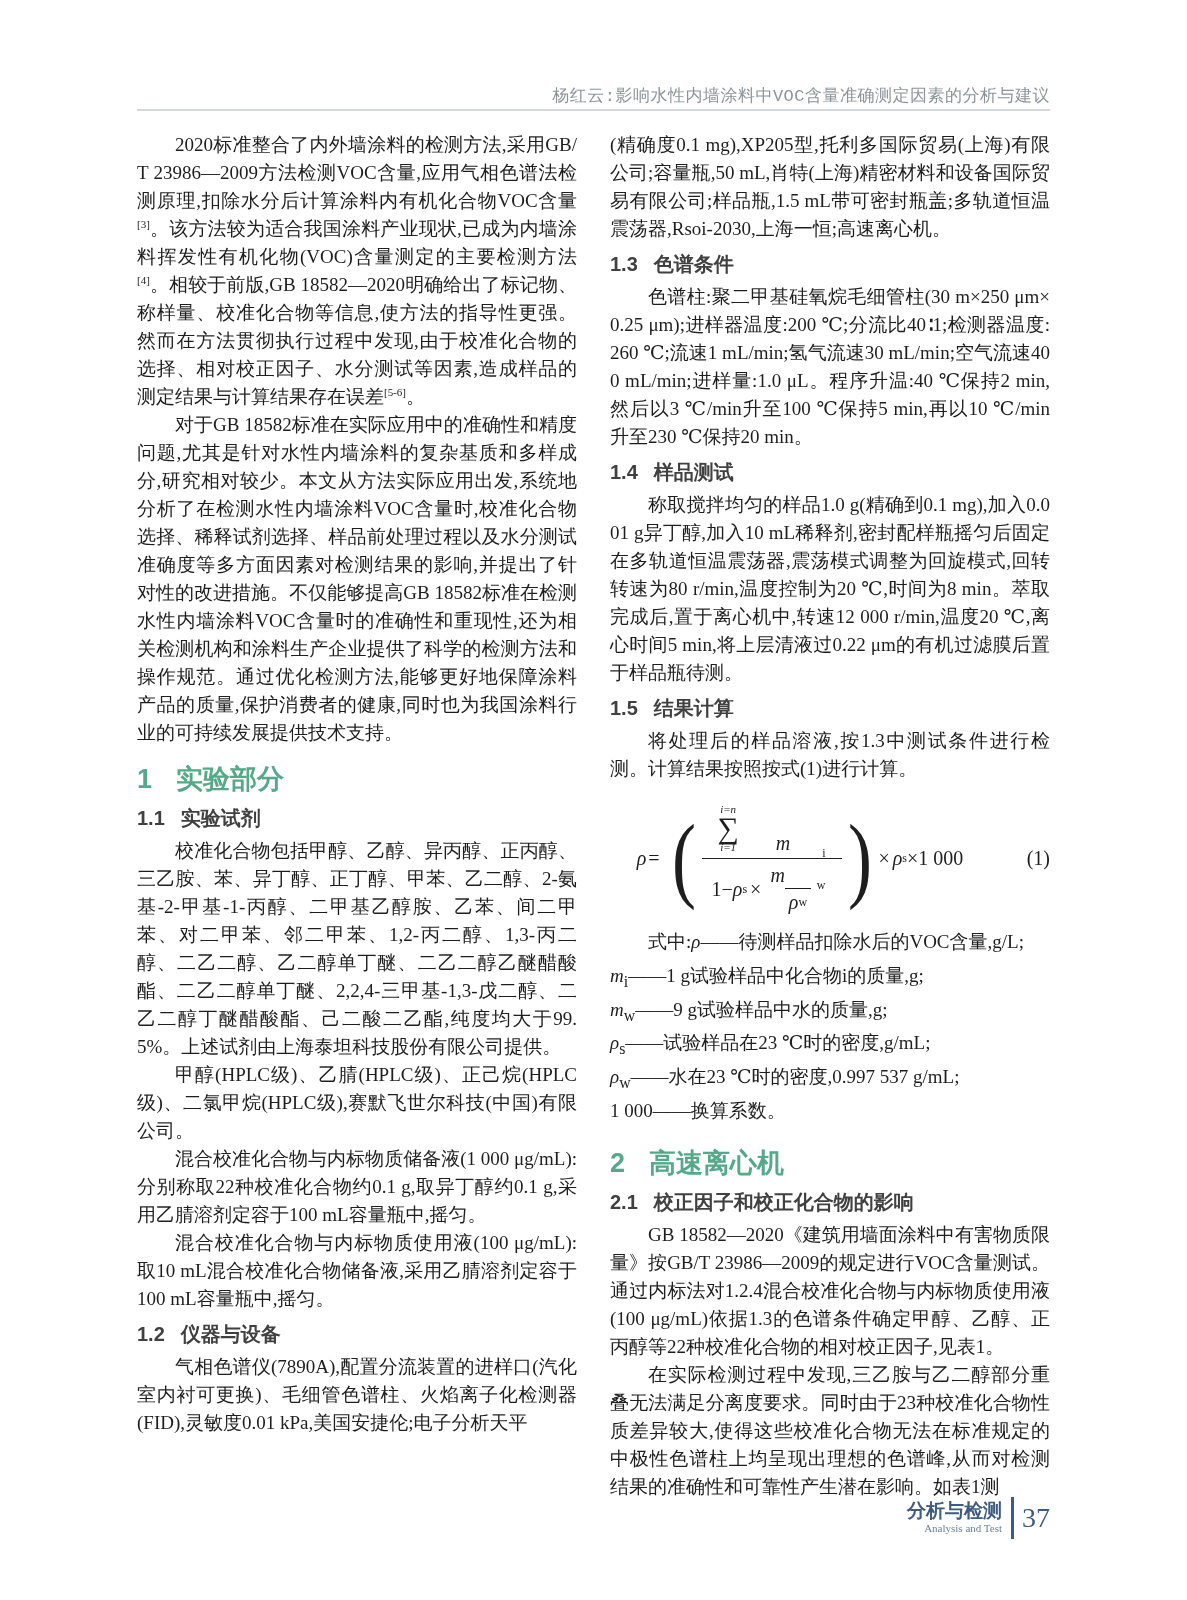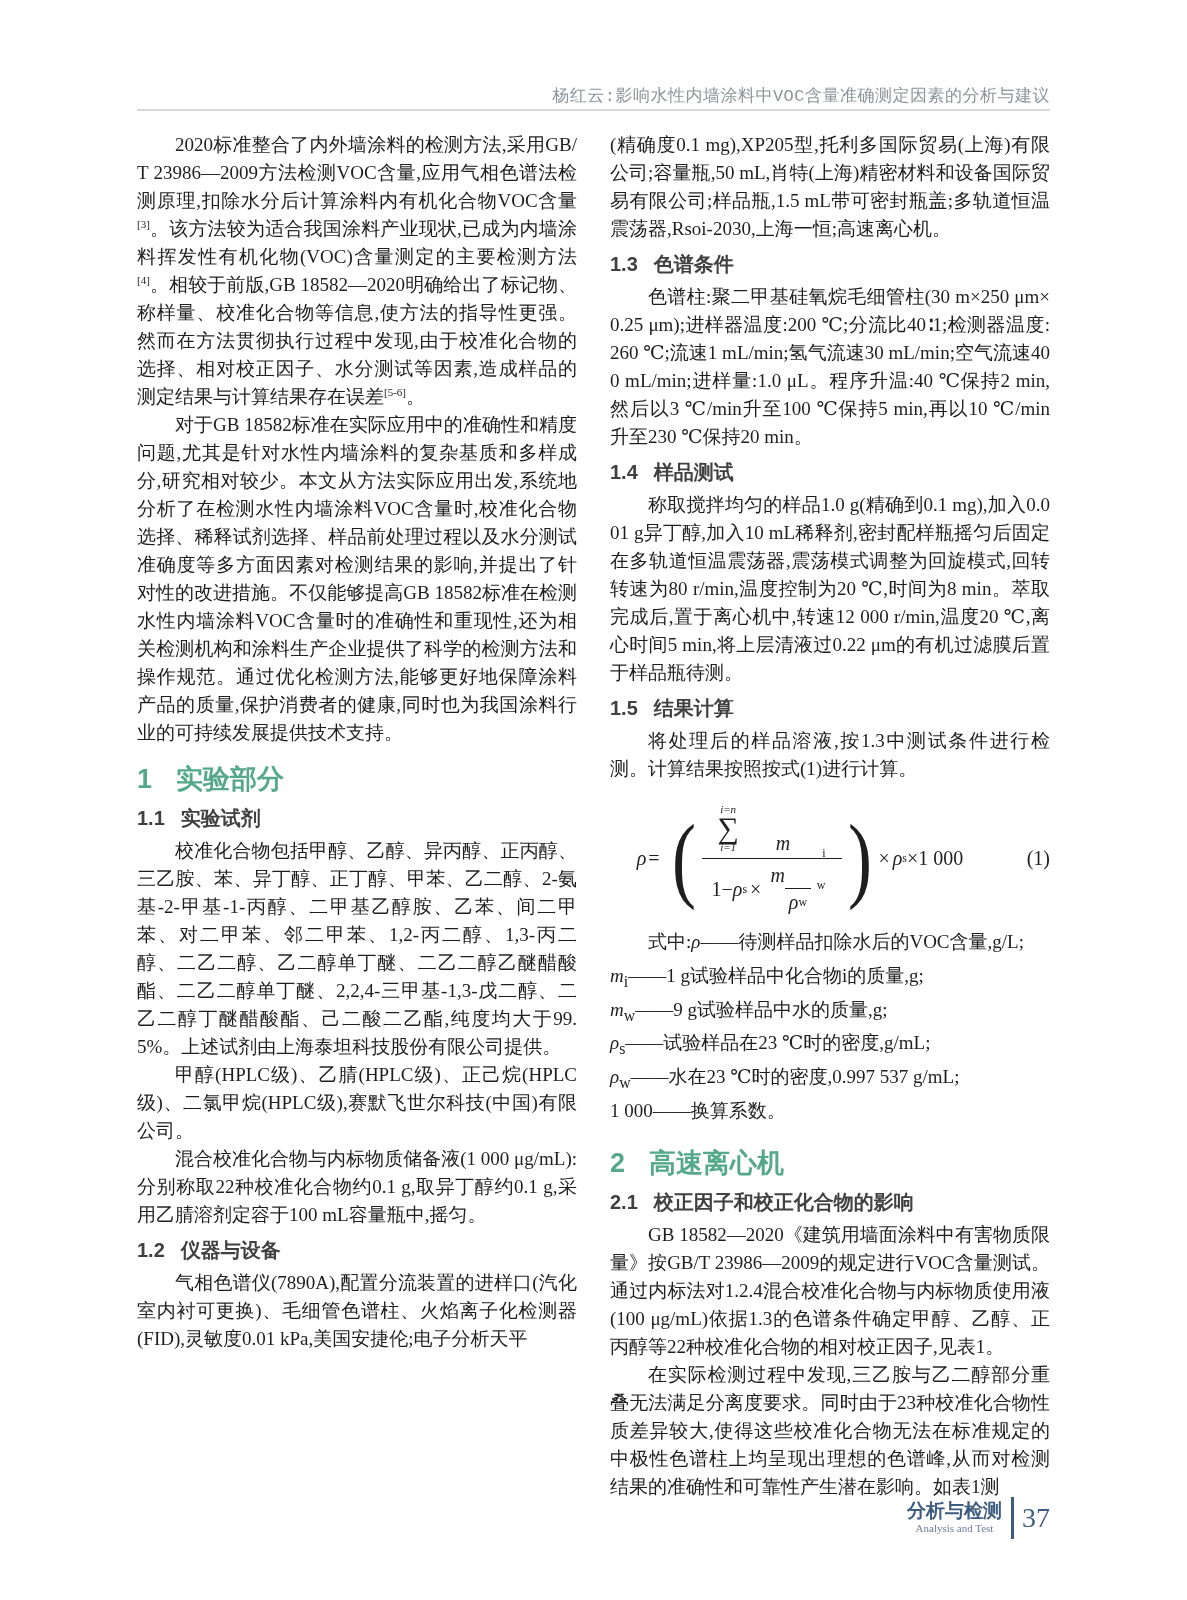--- a/index.html
+++ b/index.html
@@ -51,21 +51,21 @@
   .formula sub{font-size:12px;line-height:0;}
   .eqnum{position:absolute;right:0;top:50%;transform:translateY(-50%);font-size:20px;}
   
   .where{margin-top:4px;}
   .where .where-line{text-indent:0;}
   .where .where-line.first{text-indent:2em;}
   
   .footer{
     position:absolute;right:137px;top:1497px;display:flex;align-items:center;color:#3e5c7f;
   }
-  .f-labels{text-align:center;margin-right:9px;margin-left:24px;}
+  .f-labels{text-align:right;margin-right:9px;margin-left:24px;}
   .f-cn{font-family:"Liberation Sans","DejaVu Sans",sans-serif;font-weight:bold;font-size:19px;line-height:20px;}
   .f-en{font-size:11px;line-height:14px;color:#6c7f9b;}
   .f-rule{width:3px;height:42px;background:#3e5c7f;margin-right:8px;}
   .f-page{font-size:28px;line-height:28px;}
 </style>
 </head>
 <body>
 
 <div class="page">
 
@@ -83,20 +83,21 @@
         <span>实验部分</span>
       </div>
       <div class="h-sub">
         <span class="h-num">1.1</span>
         <span>实验试剂</span>
       </div>
 
       <p>校准化合物包括甲醇、乙醇、异丙醇、正丙醇、三乙胺、苯、异丁醇、正丁醇、甲苯、乙二醇、2-氨基-2-甲基-1-丙醇、二甲基乙醇胺、乙苯、间二甲苯、对二甲苯、邻二甲苯、1,2-丙二醇、1,3-丙二醇、二乙二醇、乙二醇单丁醚、二乙二醇乙醚醋酸酯、二乙二醇单丁醚、2,2,4-三甲基-1,3-戊二醇、二乙二醇丁醚醋酸酯、己二酸二乙酯,纯度均大于99.5%。上述试剂由上海泰坦科技股份有限公司提供。</p>
       <p>甲醇(HPLC级)、乙腈(HPLC级)、正己烷(HPLC级)、二氯甲烷(HPLC级),赛默飞世尔科技(中国)有限公司。</p>
       <p>混合校准化合物与内标物质储备液(1 000 μg/mL):分别称取22种校准化合物约0.1 g,取异丁醇约0.1 g,采用乙腈溶剂定容于100 mL容量瓶中,摇匀。</p>
+      <p>混合校准化合物与内标物质使用液(100 μg/mL):取10 mL混合校准化合物储备液,采用乙腈溶剂定容于100 mL容量瓶中,摇匀。</p>
 
       <div class="h-sub">
         <span class="h-num">1.2</span>
         <span>仪器与设备</span>
       </div>
       <p>气相色谱仪(7890A),配置分流装置的进样口(汽化室内衬可更换)、毛细管色谱柱、火焰离子化检测器(FID),灵敏度0.01 kPa,美国安捷伦;电子分析天平</p>
     </div>
 
     <div class="col">
       <p class="cont">(精确度0.1 mg),XP205型,托利多国际贸易(上海)有限公司;容量瓶,50 mL,肖特(上海)精密材料和设备国际贸易有限公司;样品瓶,1.5 mL带可密封瓶盖;多轨道恒温震荡器,Rsoi-2030,上海一恒;高速离心机。</p>

